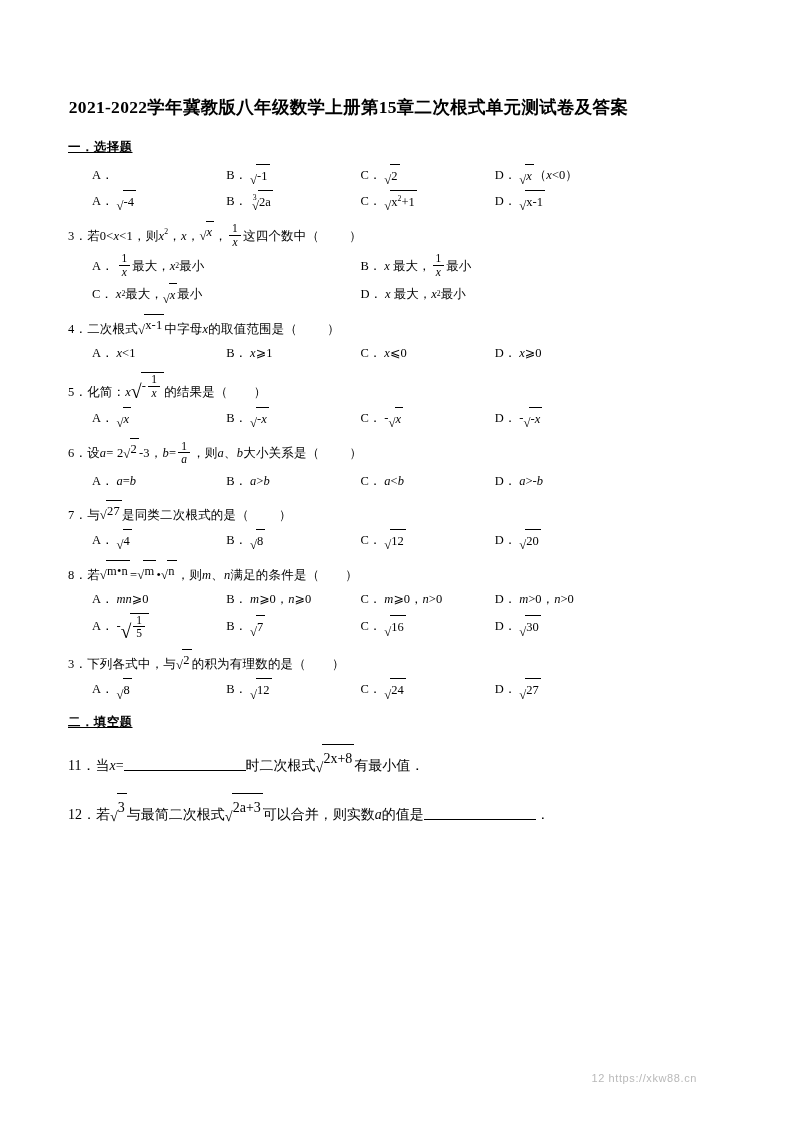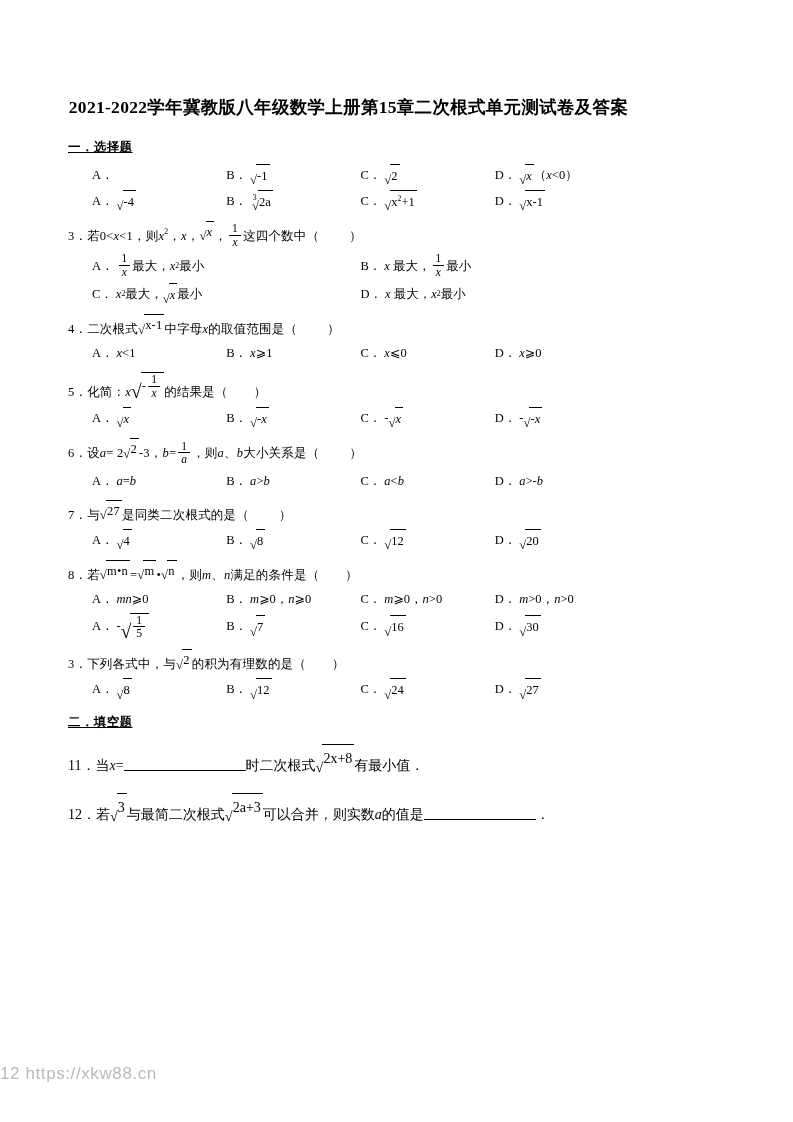--- a/index.html
+++ b/index.html
@@ -109,23 +109,23 @@
     vertical-align: baseline;
   }
   .bl-long { width: 122px; }
   .bl-mid  { width: 112px; }
   .fill-q { font-size: 14px; line-height: 1.9; margin: 13px 0 3px 0; }
   .watermark {
     position: absolute;
     left: 0;
     right: 0;
     bottom: 38px;
-    text-align: left;
+    text-align: right;
     font-family: "Liberation Sans", sans-serif;
-    font-size: 17px;
+    font-size: 11px;
     color: #b9b9b9;
     letter-spacing: 0.6px;
     margin-top: 24px;
   }
 </style>
 </head>
 <body>
 
 <div class="page">
 

